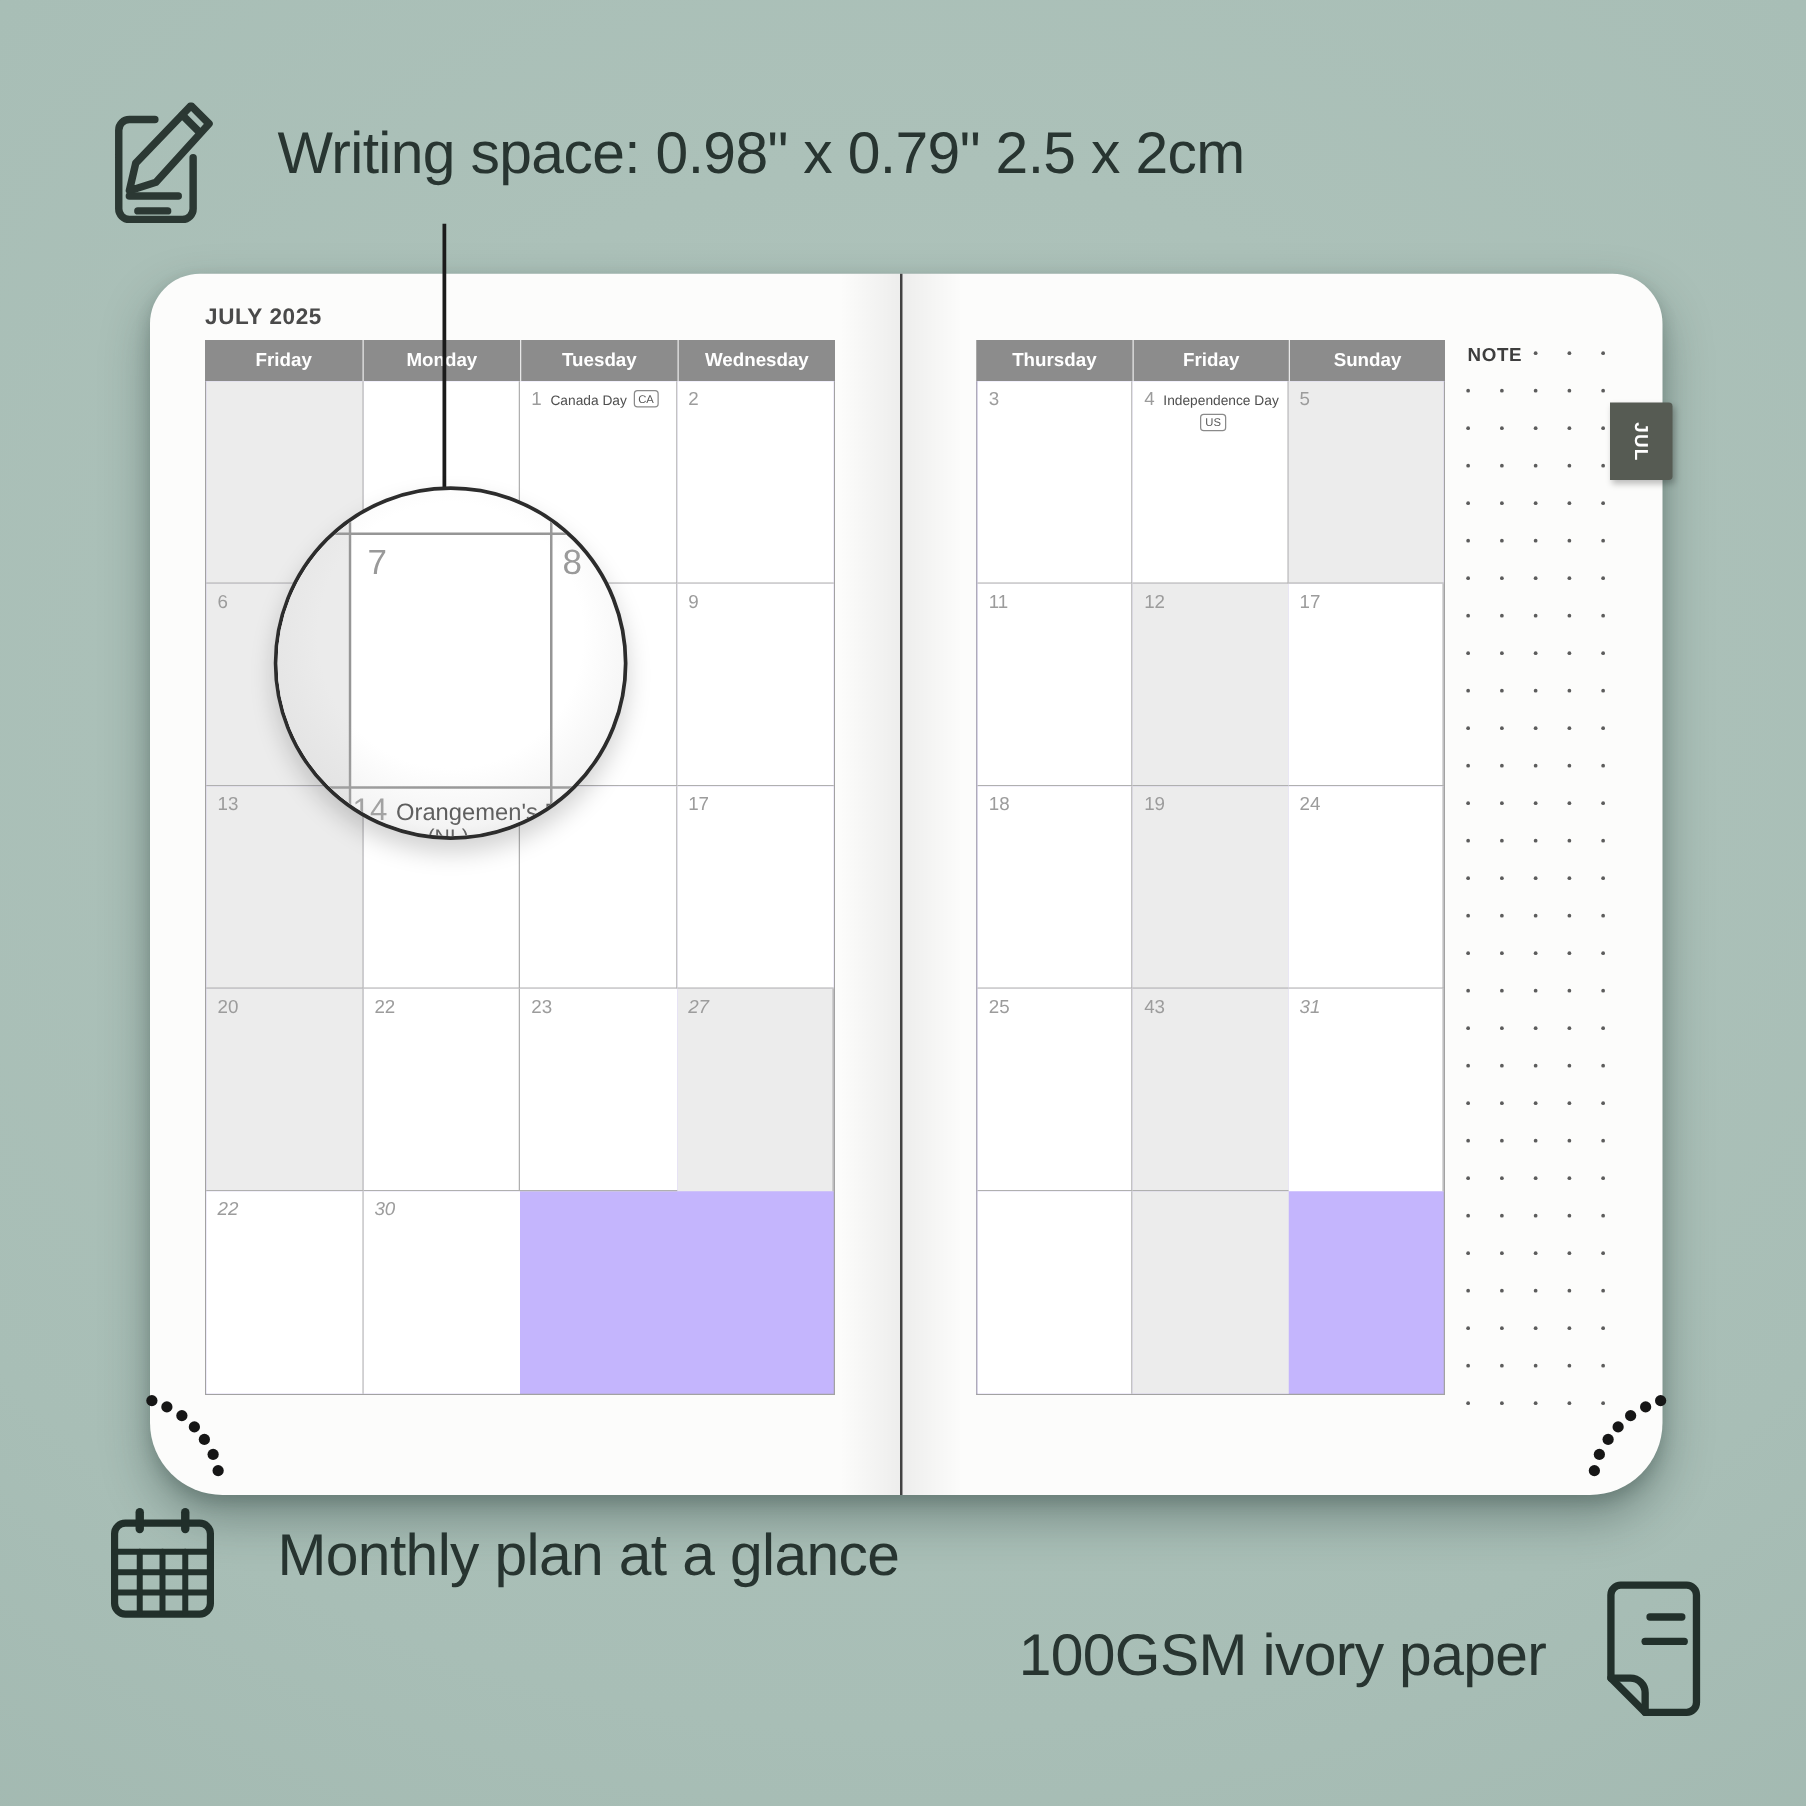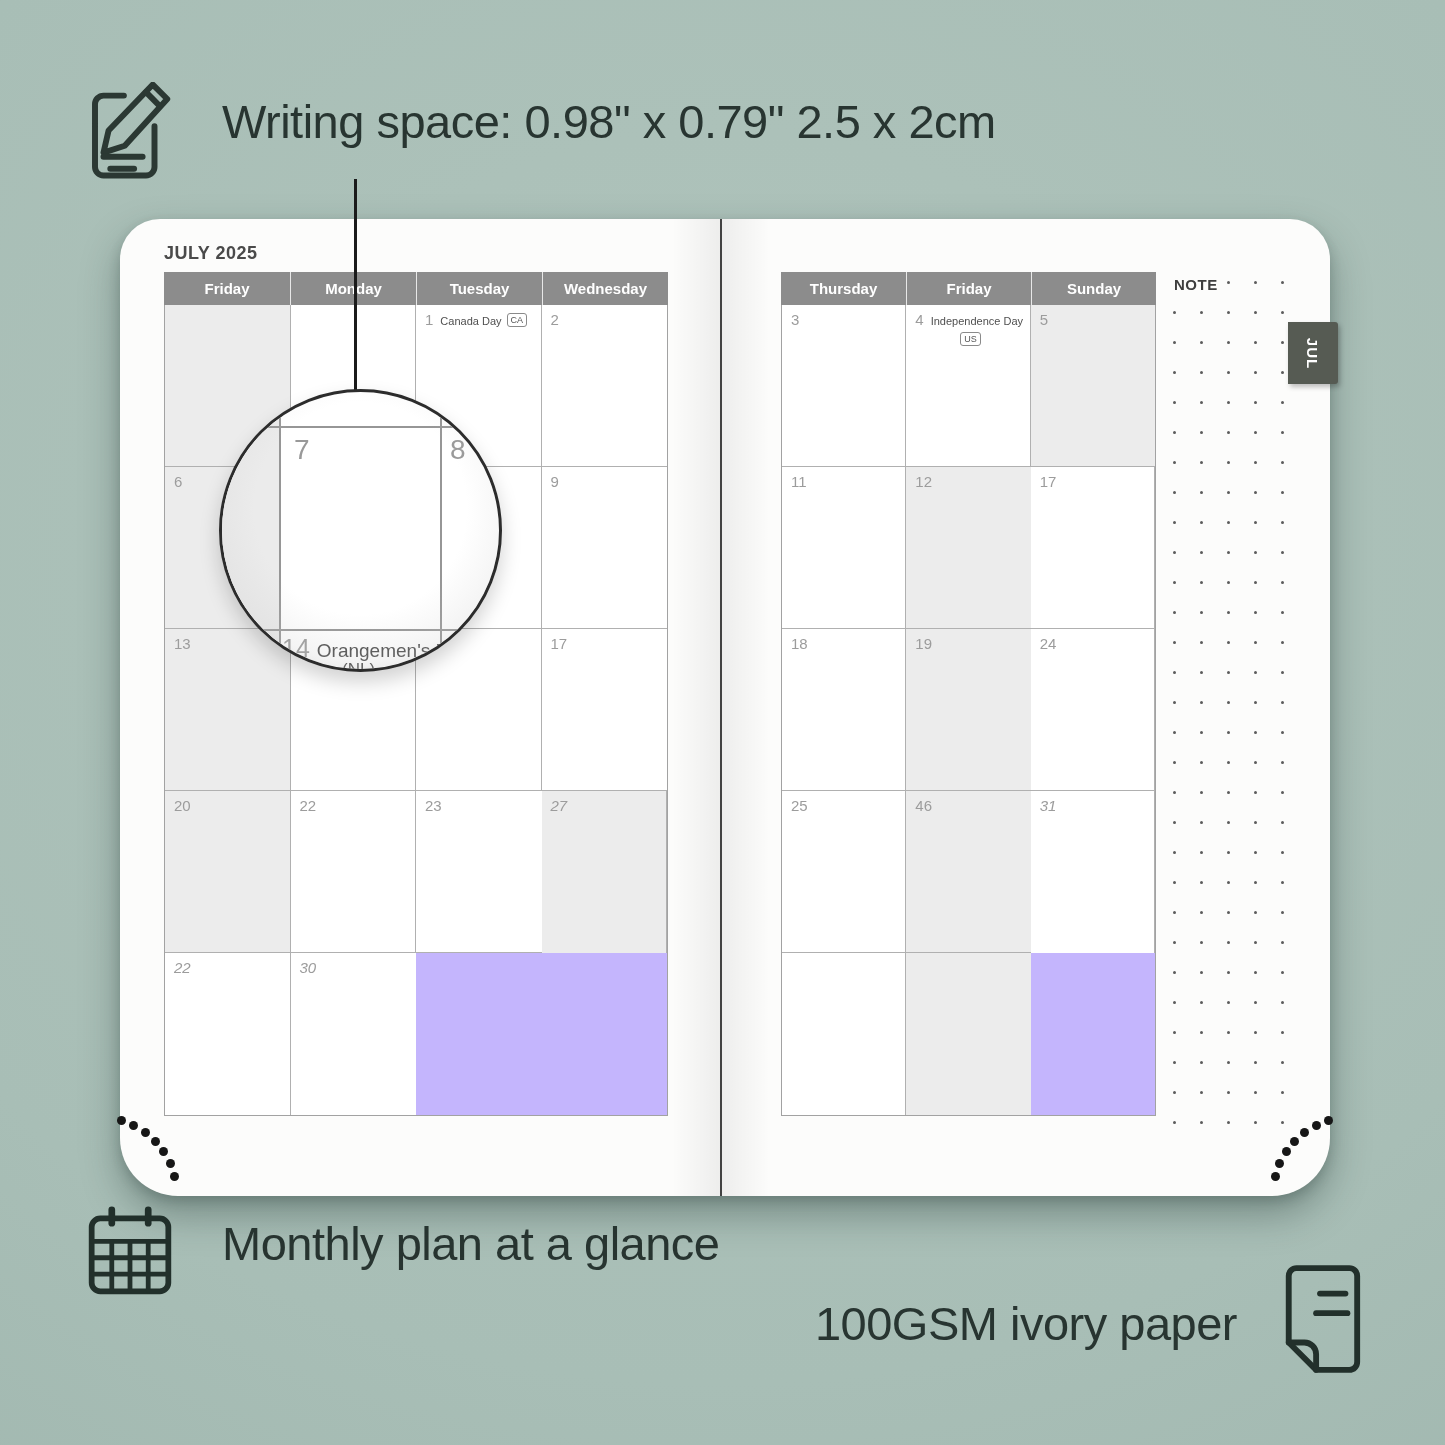--- a/index.html
+++ b/index.html
@@ -207,21 +207,21 @@
         <div class="cal-cell shaded last-col">
           <div><span class="day-num">19</span></div>
         </div>
         <div class="cal-cell">
           <div><span class="day-num">24</span></div>
         </div>
         <div class="cal-cell">
           <div><span class="day-num">25</span></div>
         </div>
         <div class="cal-cell shaded last-col">
-          <div><span class="day-num">46</span></div>
+          <div><span class="day-num">43</span></div>
         </div>
         <div class="cal-cell last-row">
           <div><span class="day-num">31</span></div>
         </div>
         <div class="cal-cell last-row">
           <div></div>
         </div>
         <div class="cal-cell shaded last-col last-row">
           <div></div>
         </div>

